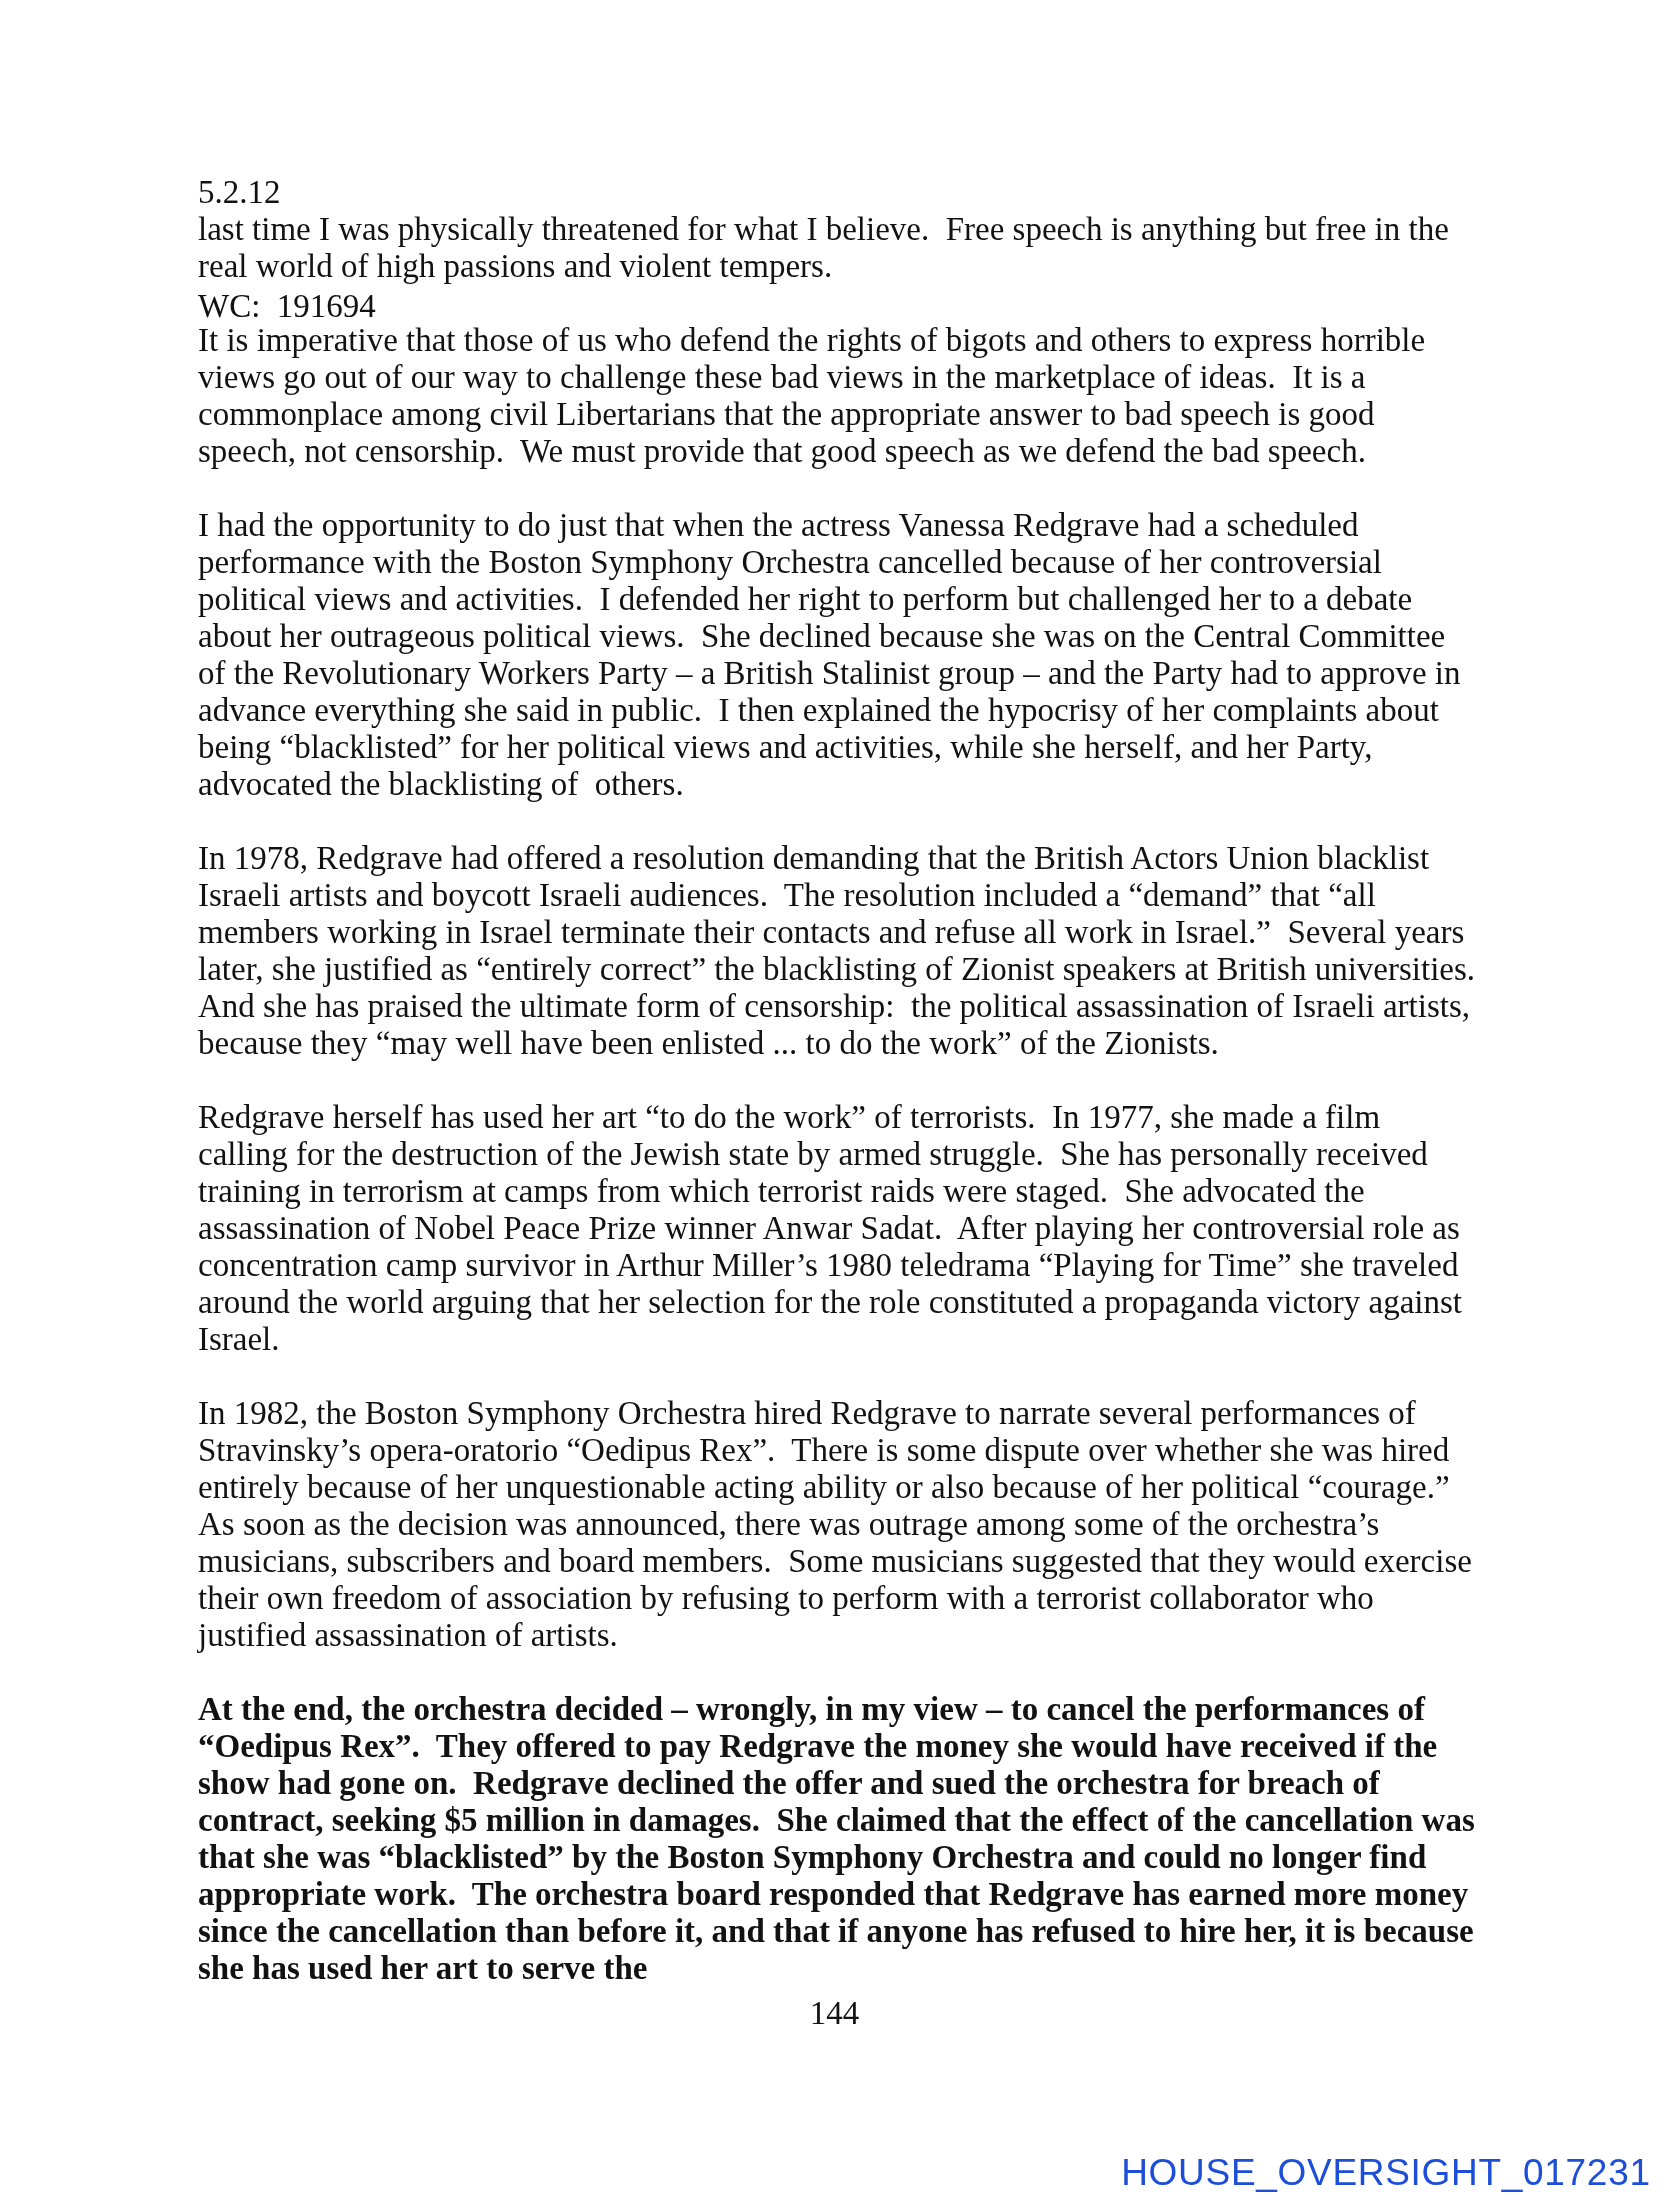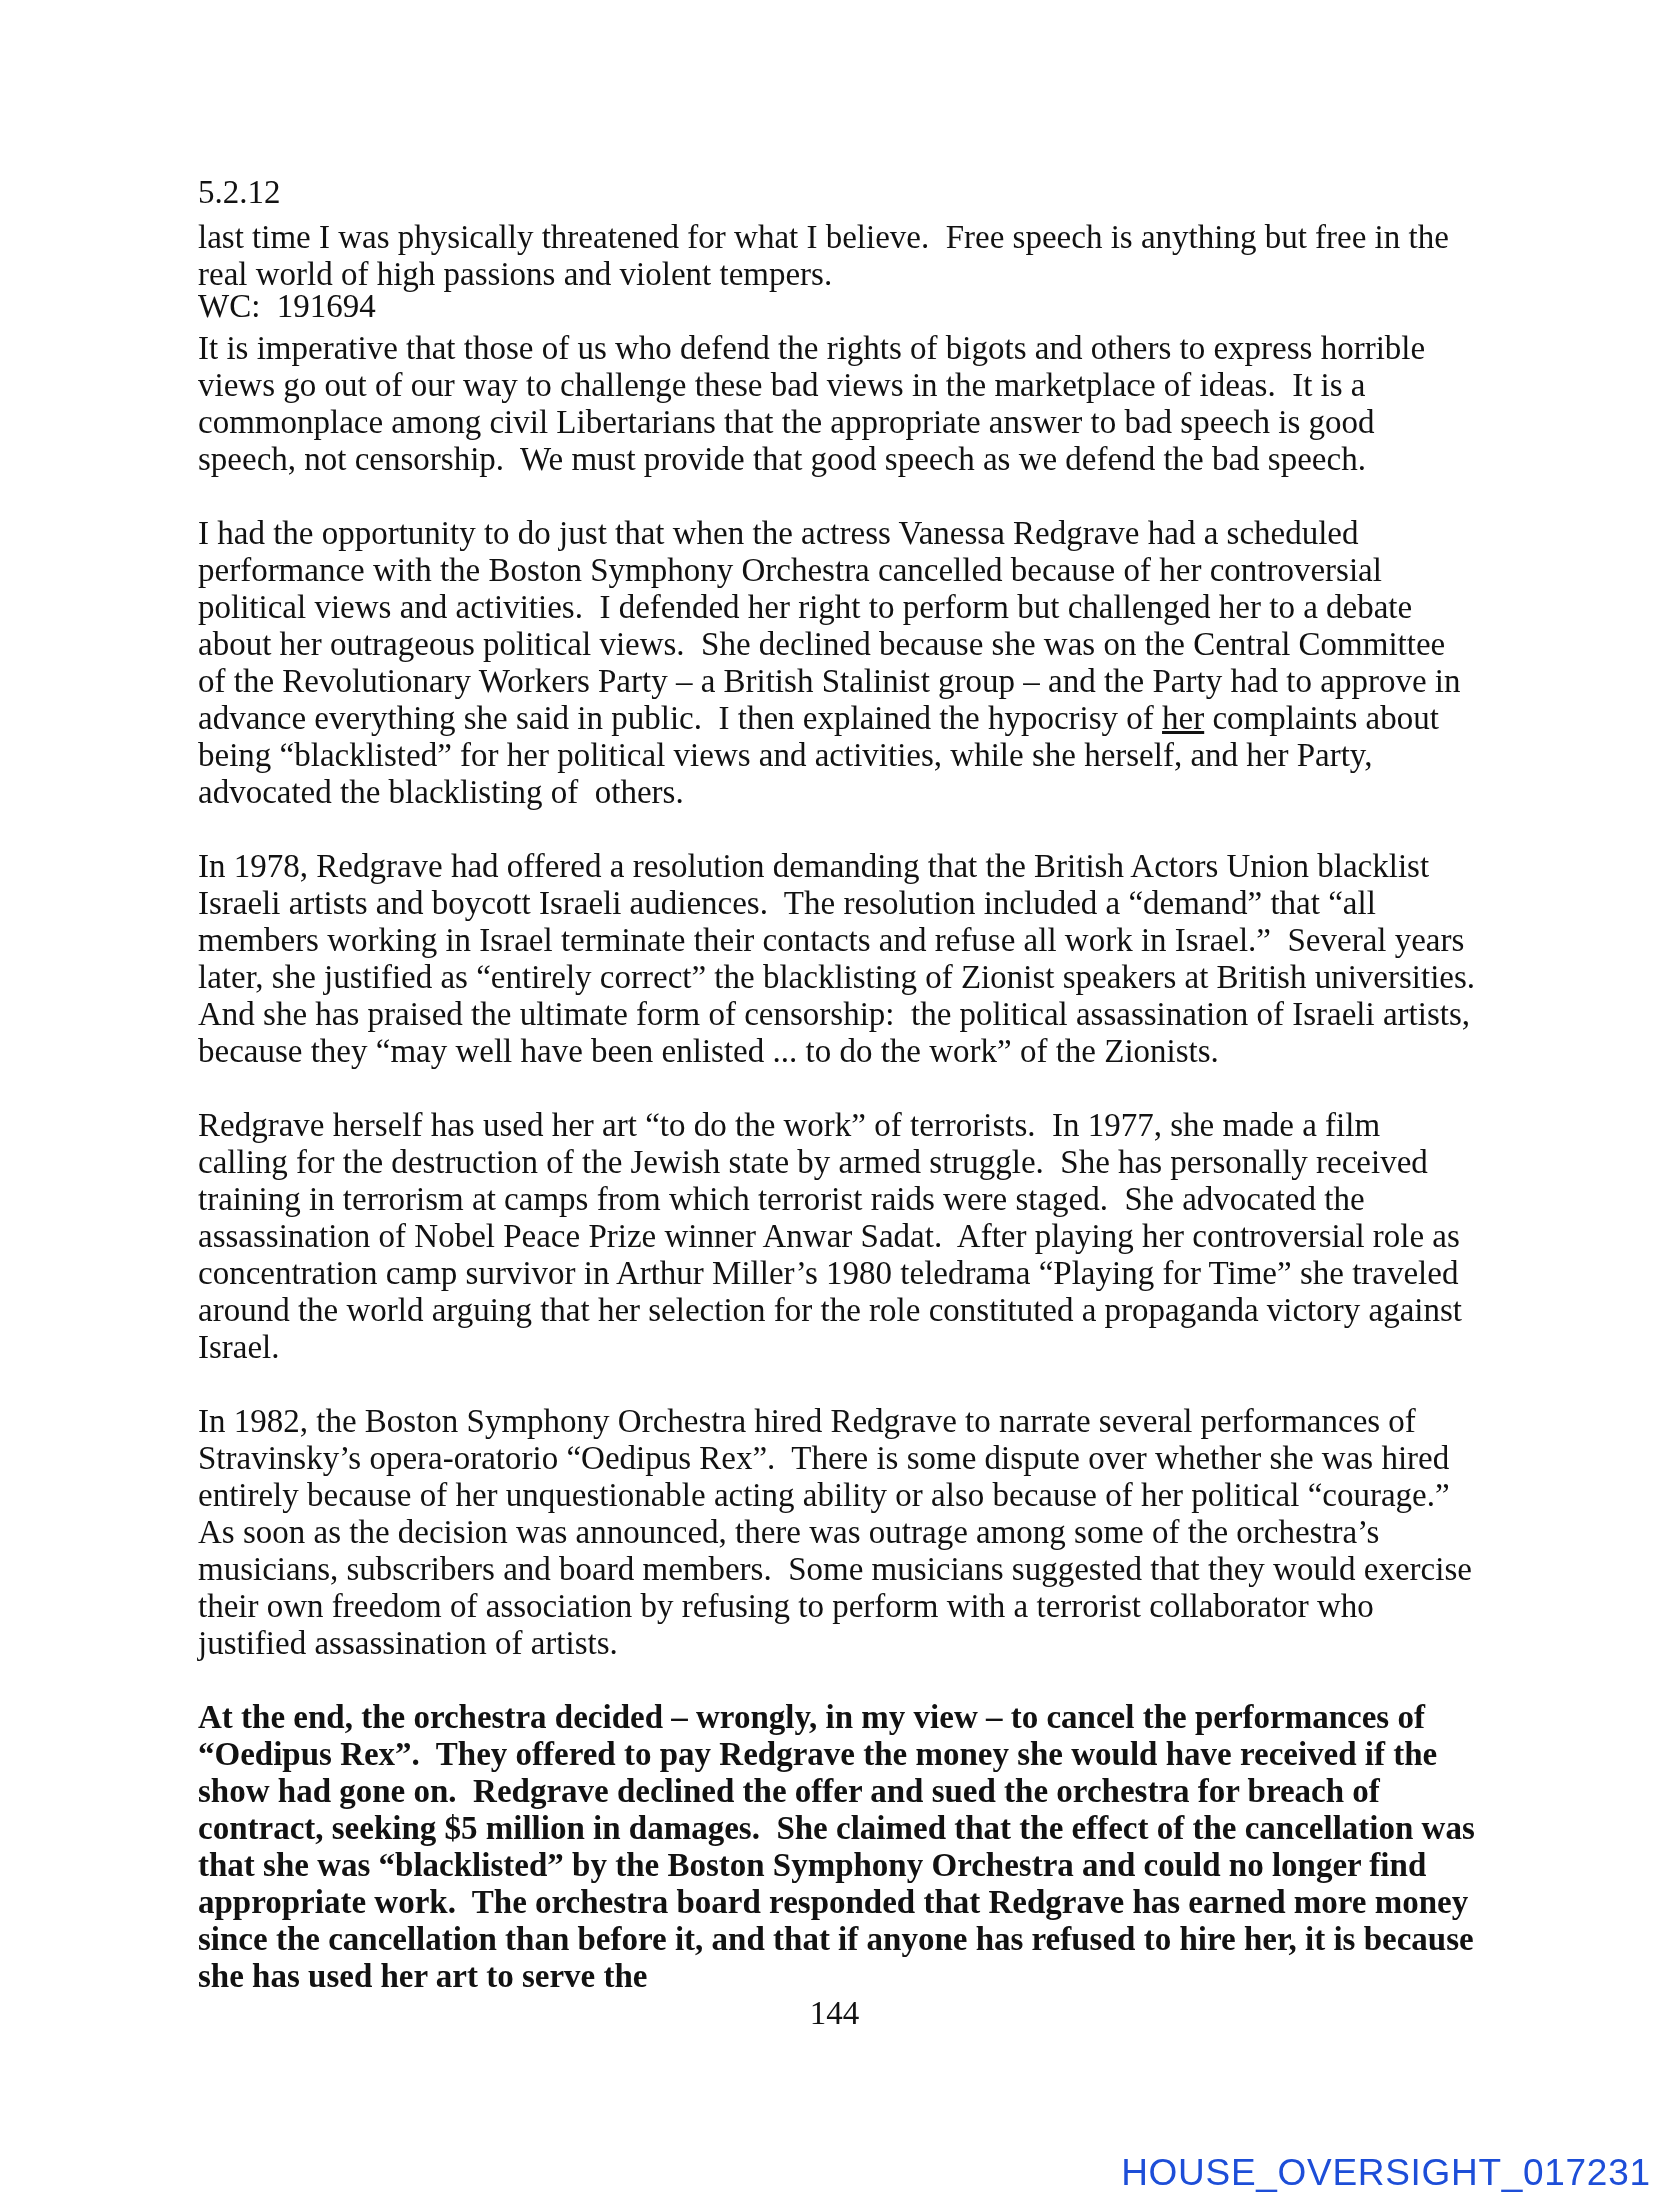--- a/index.html
+++ b/index.html
@@ -31,29 +31,28 @@
   .doc-body {
     position: absolute;
     left: 198px;
     top: 211px;
     width: 1280px;
     font-size: 33px;
     line-height: 37px;
     text-align: left;
   }
   .paragraph {
-    margin: 8px 0 37px 0;
+    margin: 0 0 37px 0;
     white-space: pre-wrap;
   }
   .paragraph:last-child {
     margin-bottom: 0;
     font-weight: bold;
   }
   .underline {
-    text-decoration: underline;
   }
   .page-number {
     position: absolute;
     left: 0;
     top: 1995px;
     width: 1669px;
     text-align: center;
     font-size: 33px;
     line-height: 37px;
   }

